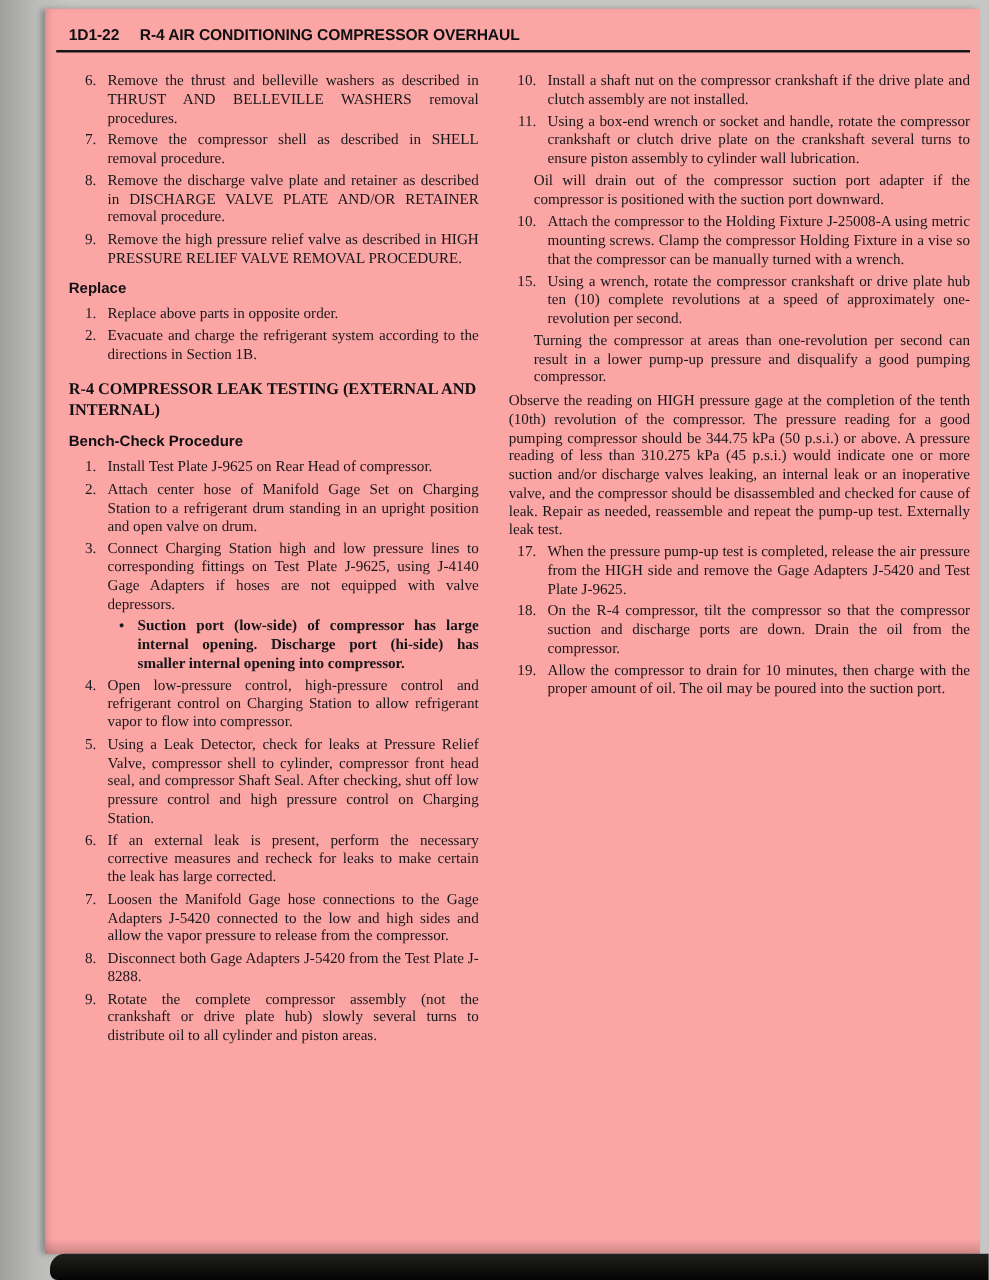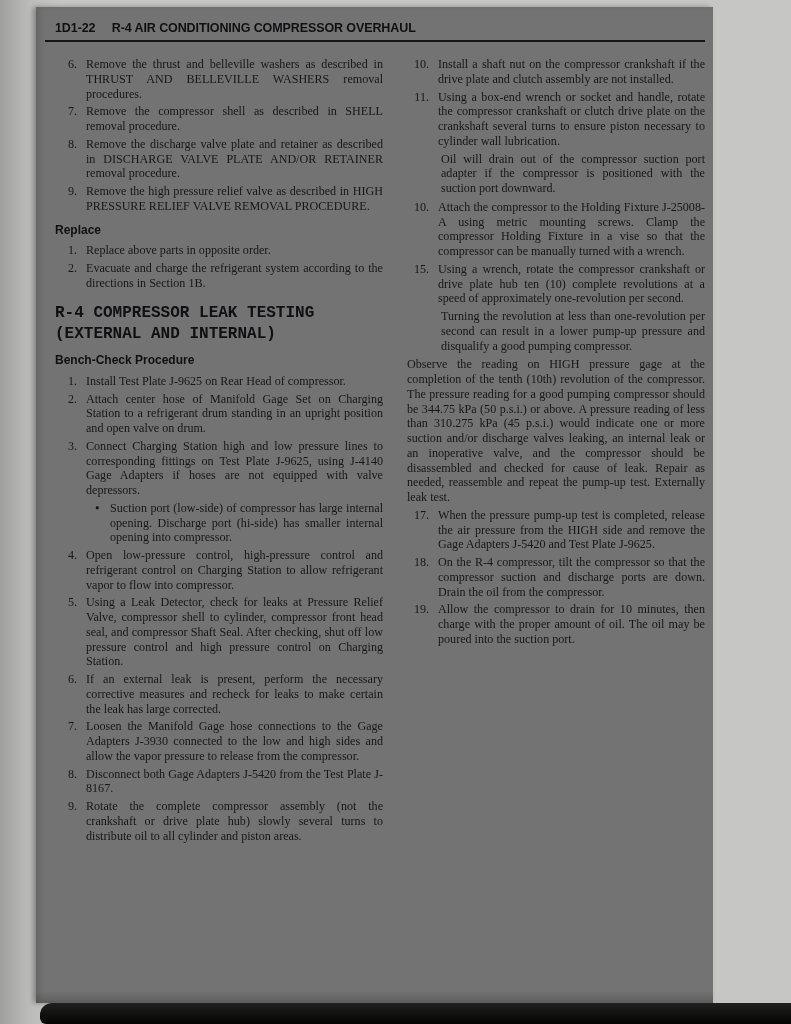--- a/index.html
+++ b/index.html
@@ -11,22 +11,22 @@
     font-family: "Liberation Serif", serif;
     color: #17171a;
   }
   .scan-bg {
     position: absolute; inset: 0;
     background: linear-gradient(90deg, #9f9f9d 0px, #bcbcba 30px, #c6c6c4 60px, #c6c6c4 100%);
   }
   .page {
     position: absolute;
     left: 36px; top: 7px;
-    width: 677px; height: 996px;
-    background: #737373;
+    width: 748px; height: 996px;
+    background: #fca5a5;
     box-shadow: -3px 0 5px rgba(0,0,0,0.30), inset 5px 0 8px -4px rgba(0,0,0,0.20);
   }
   .page::after {
     content: ""; position: absolute; left: 0; right: 0; bottom: 0; height: 12px;
     background: linear-gradient(rgba(0,0,0,0), rgba(0,0,0,0.18));
   }
   .bottom-bar {
     position: absolute;
     left: 40px; right: 0; bottom: 0; height: 21px;
     background: linear-gradient(#20201e, #040404);
@@ -62,33 +62,33 @@
     text-align: right;
     padding-right: 9px;
   }
   .txt { flex: 1; text-align: justify; }
   .bullet-row { display: flex; margin: 1px 0 3px 40px; }
   .bullet {
     flex: 0 0 15px;
     font-size: 7.5px;
     line-height: 14.5px;
   }
-  .bullet-txt { flex: 1; text-align: justify; }
-  .cont { margin: 1px 0 4px 34px; text-align: justify; }
+  .bullet-txt { flex: 1; text-align: justify; font-weight: bold; }
+  .cont { margin: 1px 0 4px 20px; text-align: justify; }
   .sub-heading {
     font-family: "Liberation Sans", sans-serif;
     font-weight: bold;
     font-size: 12px;
     color: #101013;
     margin: 9px 0 6px 0;
   }
   .section-heading {
-    font-family: Liberation Mono, monospace;
+    font-family: Liberation Serif, serif;
     font-weight: bold;
-    font-size: 16px;
+    font-size: 13px;
     line-height: 1.28;
     color: #101013;
     margin: 13px 0 3px 0;
   }
 </style>
 </head>
 <body>
 
 <div class="scan-bg"></div>
 
@@ -156,52 +156,52 @@
           <div class="li">
             <span class="num">5.</span>
             <span class="txt">Using a Leak Detector, check for leaks at Pressure Relief Valve, compressor shell to cylinder, compressor front head seal, and compressor Shaft Seal. After checking, shut off low pressure control and high pressure control on Charging Station.</span>
           </div>
           <div class="li">
             <span class="num">6.</span>
             <span class="txt">If an external leak is present, perform the necessary corrective measures and recheck for leaks to make certain the leak has large corrected.</span>
           </div>
           <div class="li">
             <span class="num">7.</span>
-            <span class="txt">Loosen the Manifold Gage hose connections to the Gage Adapters J-3930 connected to the low and high sides and allow the vapor pressure to release from the compressor.</span>
+            <span class="txt">Loosen the Manifold Gage hose connections to the Gage Adapters J-5420 connected to the low and high sides and allow the vapor pressure to release from the compressor.</span>
           </div>
           <div class="li">
             <span class="num">8.</span>
-            <span class="txt">Disconnect both Gage Adapters J-5420 from the Test Plate J-8167.</span>
+            <span class="txt">Disconnect both Gage Adapters J-5420 from the Test Plate J-8288.</span>
           </div>
           <div class="li">
             <span class="num">9.</span>
             <span class="txt">Rotate the complete compressor assembly (not the crankshaft or drive plate hub) slowly several turns to distribute oil to all cylinder and piston areas.</span>
           </div>
         </div>
     </div>
     <div class="col-right">
       <div>
           <div class="li">
             <span class="num">10.</span>
             <span class="txt">Install a shaft nut on the compressor crankshaft if the drive plate and clutch assembly are not installed.</span>
           </div>
           <div class="li">
             <span class="num">11.</span>
-            <span class="txt">Using a box-end wrench or socket and handle, rotate the compressor crankshaft or clutch drive plate on the crankshaft several turns to ensure piston necessary to cylinder wall lubrication.</span>
+            <span class="txt">Using a box-end wrench or socket and handle, rotate the compressor crankshaft or clutch drive plate on the crankshaft several turns to ensure piston assembly to cylinder wall lubrication.</span>
           </div>
           <div class="cont">Oil will drain out of the compressor suction port adapter if the compressor is positioned with the suction port downward.</div>
           <div class="li">
             <span class="num">10.</span>
             <span class="txt">Attach the compressor to the Holding Fixture J-25008-A using metric mounting screws. Clamp the compressor Holding Fixture in a vise so that the compressor can be manually turned with a wrench.</span>
           </div>
           <div class="li">
             <span class="num">15.</span>
             <span class="txt">Using a wrench, rotate the compressor crankshaft or drive plate hub ten (10) complete revolutions at a speed of approximately one-revolution per second.</span>
           </div>
-          <div class="cont">Turning the revolution at less than one-revolution per second can result in a lower pump-up pressure and disqualify a good pumping compressor.</div>
+          <div class="cont">Turning the compressor at areas than one-revolution per second can result in a lower pump-up pressure and disqualify a good pumping compressor.</div>
           <div class="li">
             <span class="txt">Observe the reading on HIGH pressure gage at the completion of the tenth (10th) revolution of the compressor. The pressure reading for a good pumping compressor should be 344.75 kPa (50 p.s.i.) or above. A pressure reading of less than 310.275 kPa (45 p.s.i.) would indicate one or more suction and/or discharge valves leaking, an internal leak or an inoperative valve, and the compressor should be disassembled and checked for cause of leak. Repair as needed, reassemble and repeat the pump-up test. Externally leak test.</span>
           </div>
           <div class="li">
             <span class="num">17.</span>
             <span class="txt">When the pressure pump-up test is completed, release the air pressure from the HIGH side and remove the Gage Adapters J-5420 and Test Plate J-9625.</span>
           </div>
           <div class="li">
             <span class="num">18.</span>
             <span class="txt">On the R-4 compressor, tilt the compressor so that the compressor suction and discharge ports are down. Drain the oil from the compressor.</span>

